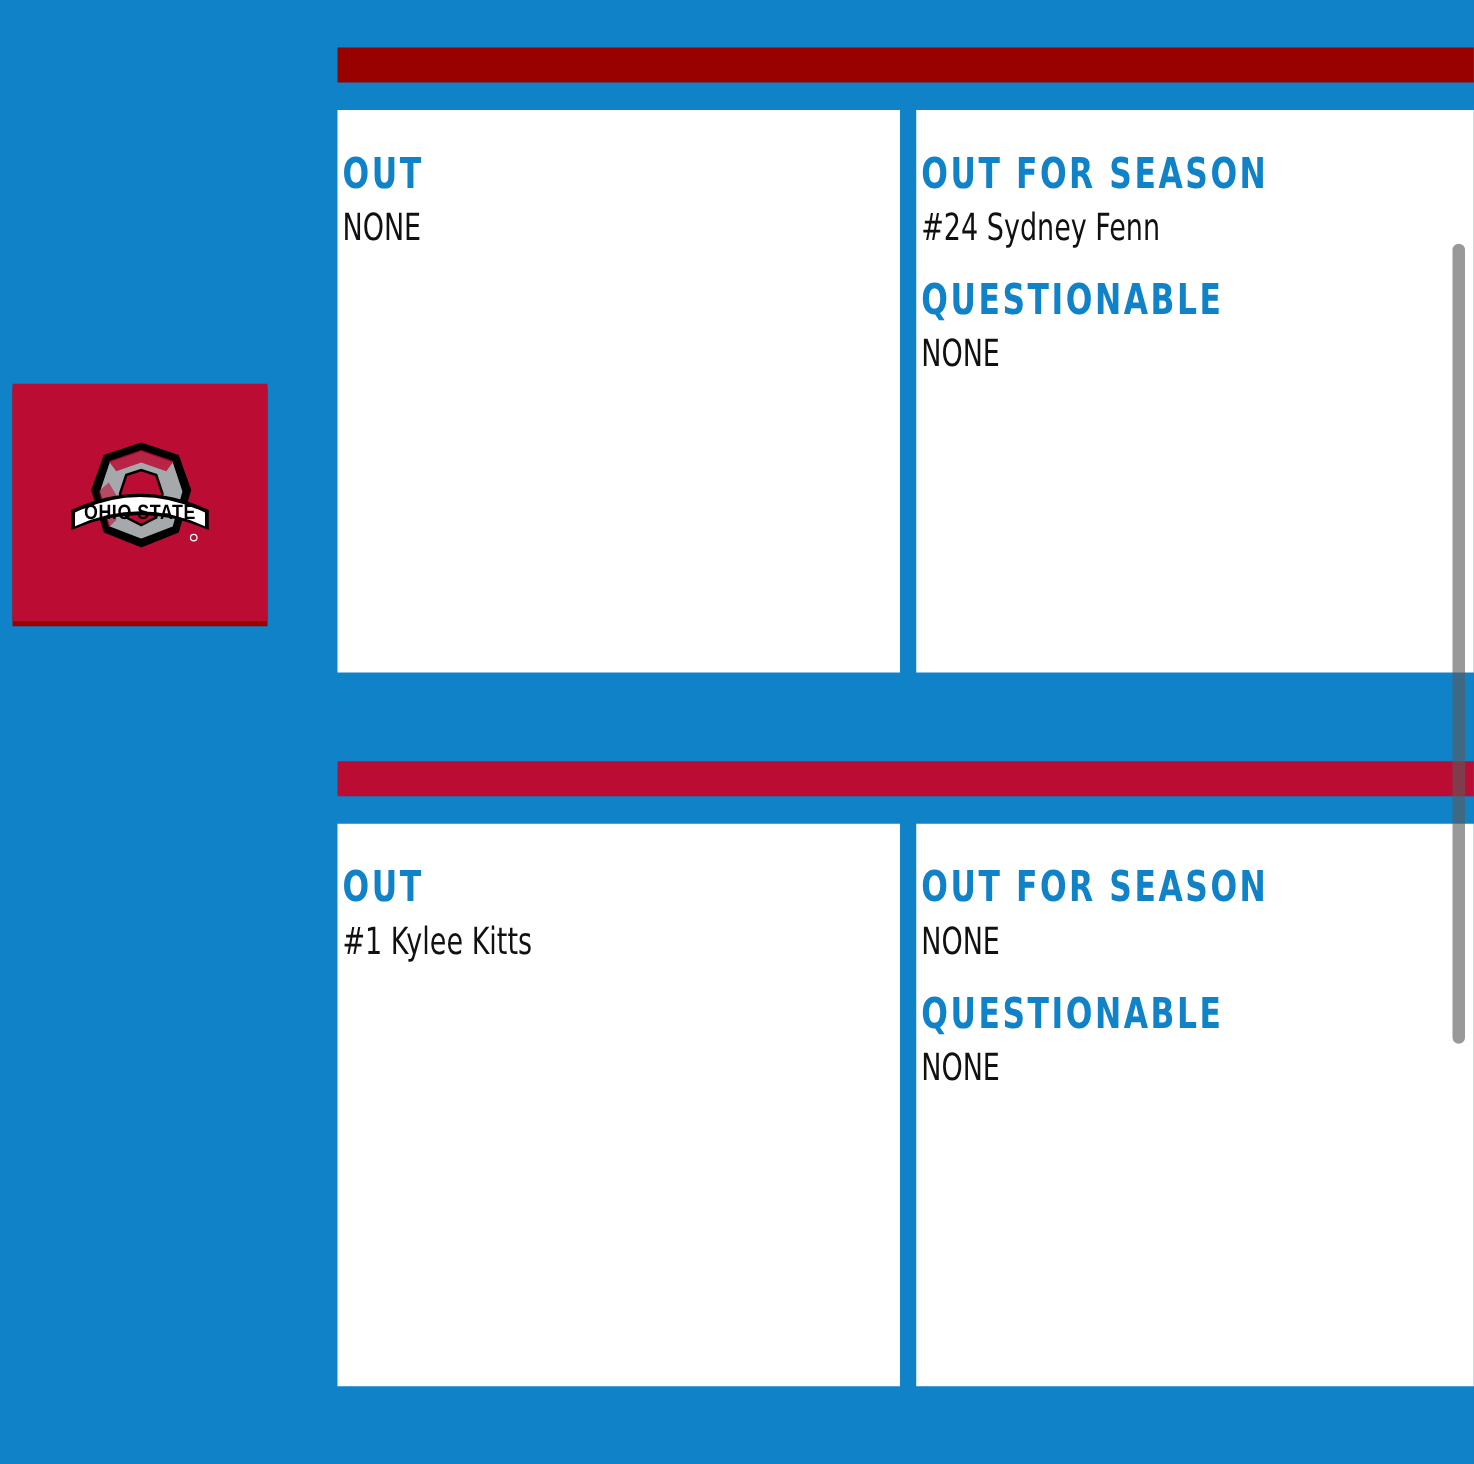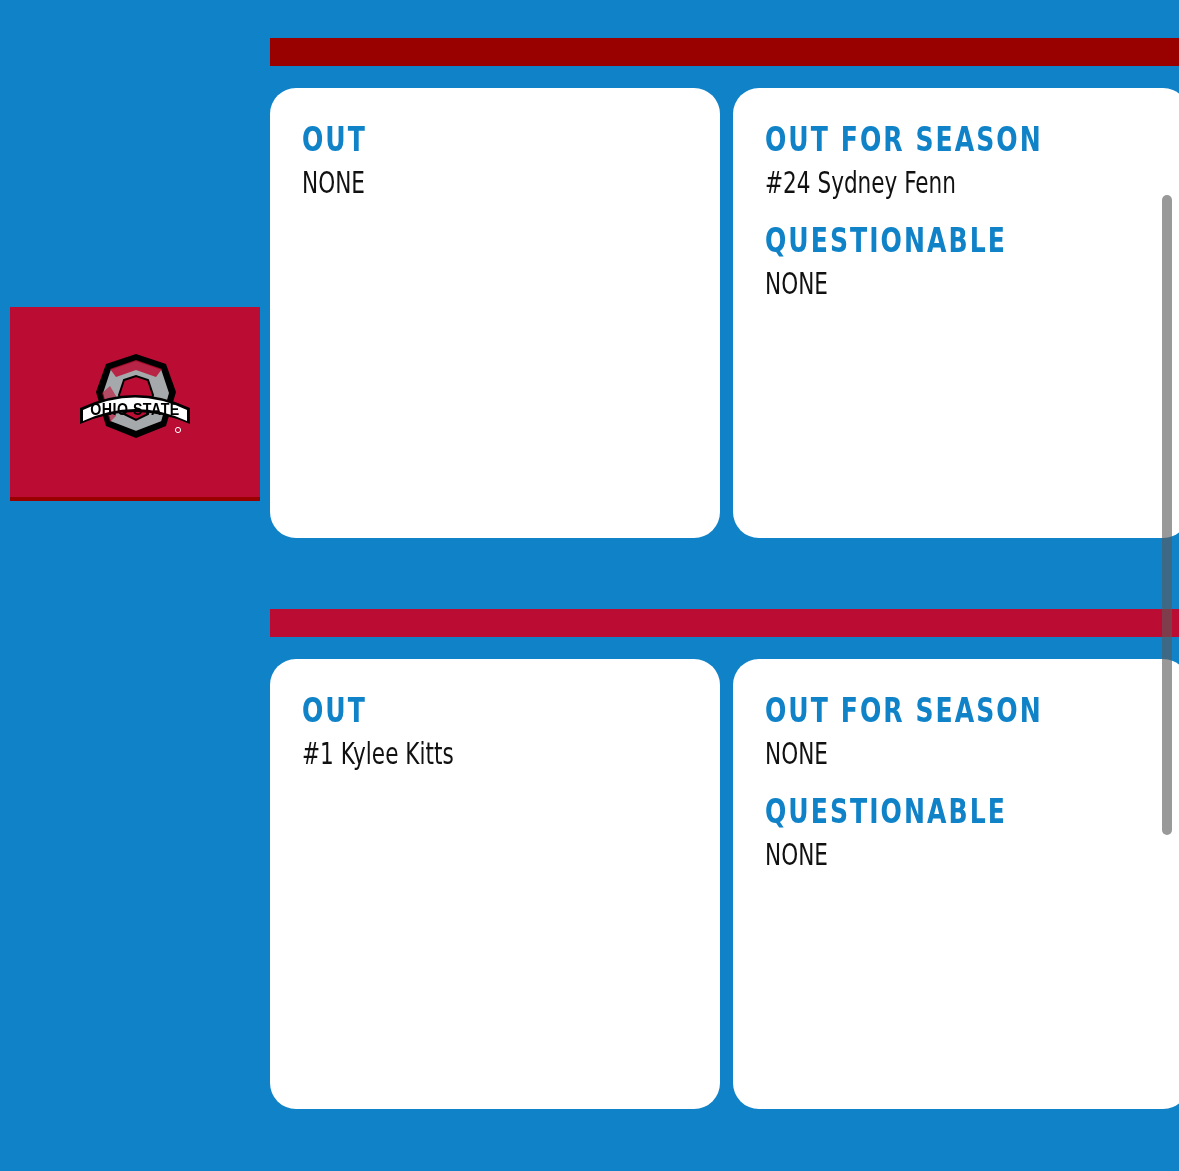--- a/index.html
+++ b/index.html
@@ -28,21 +28,21 @@
     left: 0;
     width: 1179px;
   }
   .team-row-iu   { top: 38px;  height: 500px; }
   .team-row-osu  { top: 609px; height: 500px; }
 
   
   .logo-tile {
     position: absolute;
     left: 10px;
-    width: 250px;
+    width: 204px;
     height: 190px;
     display: flex;
     align-items: center;
     justify-content: center;
   }
   .logo-tile-iu  { top: 311px; background: #990000; }
   .logo-tile-osu { top: 307px; background: #bb0d33; }
 
   .logo-inner {
     width: 170px;
@@ -70,23 +70,22 @@
     right: -10px;
     top: 50px;
     height: 450px;
     display: flex;
     gap: 13px;
   }
 
   .card {
     background: #ffffff;
     flex: 0 0 450px;
-    padding: 34px 26px 20px 32px;
+    padding: 34px 26px 20px 4px;
     overflow: hidden;
-    border-radius: 26px;
   }
   .card.wide { flex: 1 1 auto; }
 
   .status-block { margin-bottom: 22px; }
   .status-block:last-child { margin-bottom: 0; }
 
   .status-label {
     font-family: "DejaVu Sans Condensed", "Liberation Sans Narrow", "Liberation Sans", sans-serif;
     font-weight: bold;
     font-size: 34px;

